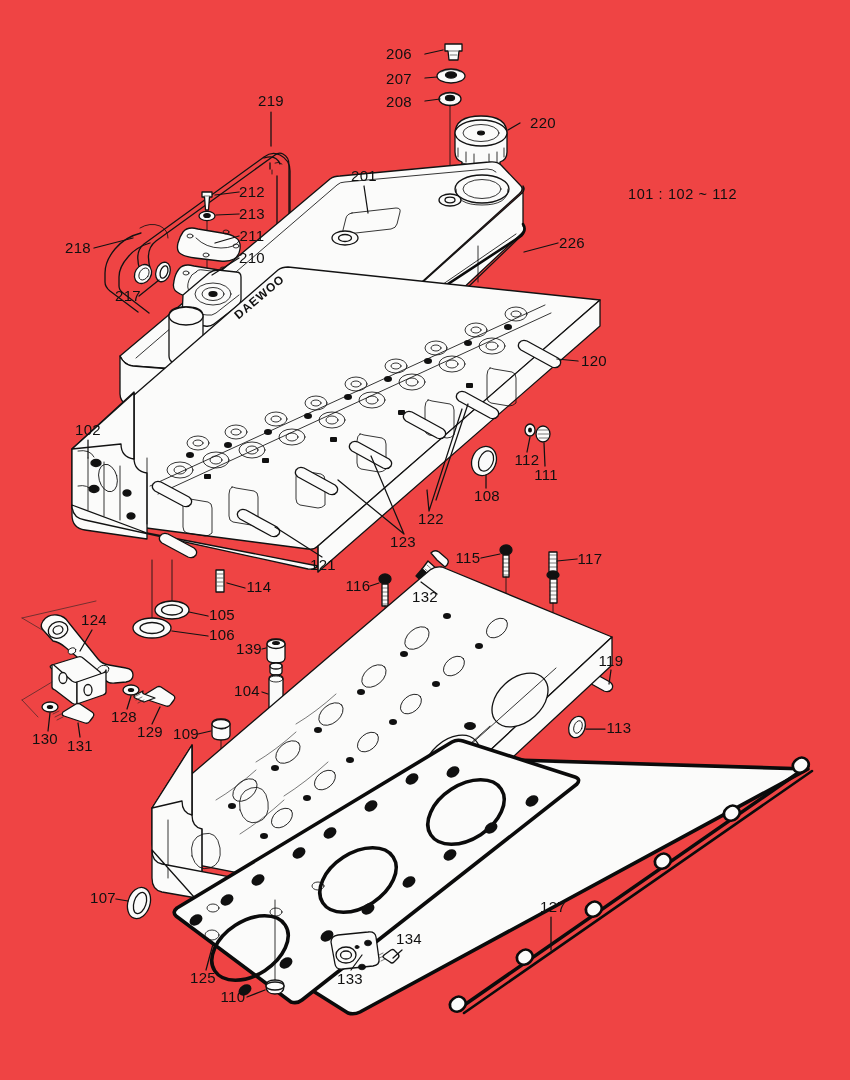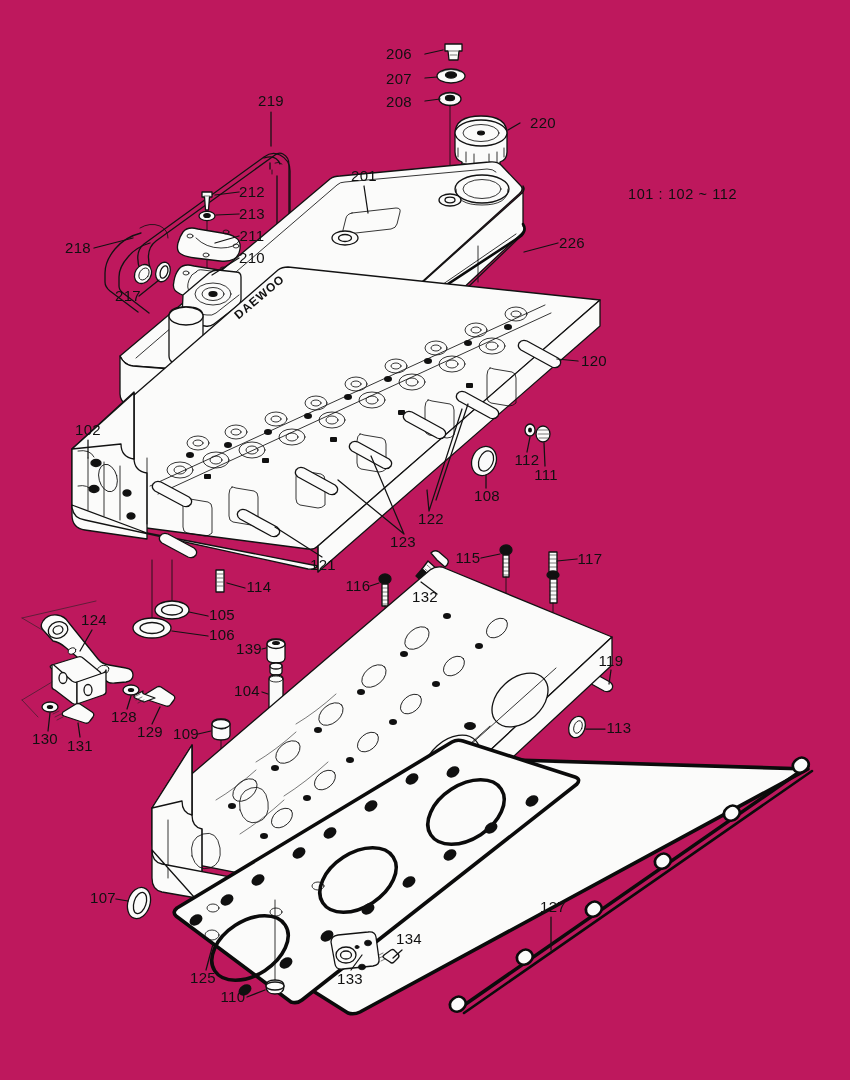--- a/index.html
+++ b/index.html
@@ -8,21 +8,21 @@
     padding: 0;
     background: #f6f6f5;
   }
   body {
     font-family: "Liberation Sans", sans-serif;
   }
   #diagram-root {
     position: relative;
     width: 850px;
     height: 1080px;
-    background: #be185d;
+    background: #ef4444;
     overflow: hidden;
   }
   svg.layer {
     position: absolute;
     left: 0;
     top: 0;
     width: 850px;
     height: 1080px;
   }
   .callout-text {

